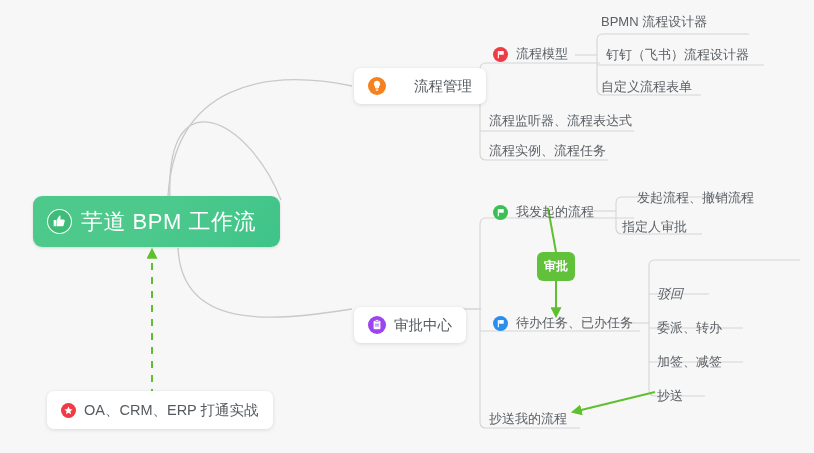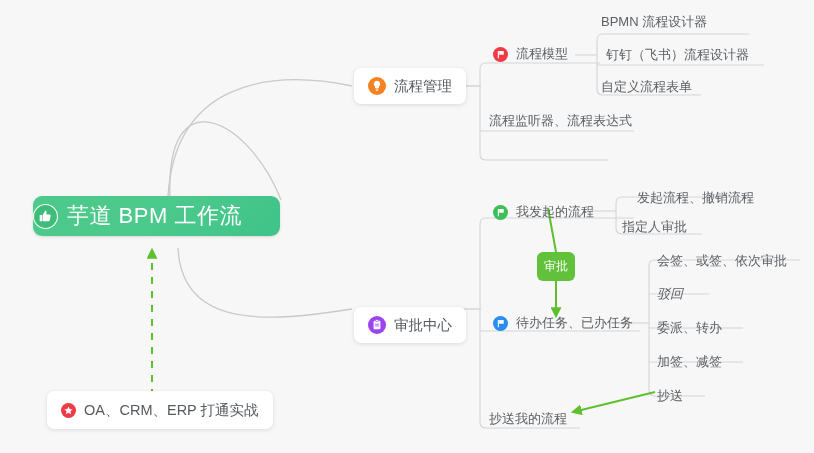--- a/index.html
+++ b/index.html
@@ -21,27 +21,27 @@
     width: 814px; height: 453px;
     pointer-events: none;
   }
 
   
   .root-node {
     position: absolute;
     left: 33px;
     top: 196px;
     width: 247px;
-    height: 40px;
+    height: 51px;
     border-radius: 9px;
     background: linear-gradient(135deg, #4dc98a 0%, #4cc98c 50%, #3fc389 100%);
     box-shadow: 0 1px 3px rgba(0,0,0,0.13);
     display: flex;
     align-items: center;
-    padding-left: 0;
+    padding-left: 14px;
     box-sizing: border-box;
   }
   .root-label {
     color: #ffffff;
     font-size: 22px;
     letter-spacing: 0.5px;
     margin-left: 9px;
     white-space: nowrap;
   }
 
@@ -82,20 +82,21 @@
     position: absolute;
     left: 537px;
     top: 252px;
     width: 38px;
     height: 29px;
     border-radius: 6px;
     background: #61c13b;
     display: flex;
     align-items: center;
     justify-content: center;
+    font-weight: bold;
   }
   .callout span {
     color: #ffffff;
     font-size: 12px;
     white-space: nowrap;
   }
 
   
   .badge {
     width: 18px;
@@ -188,21 +189,21 @@
     <span class="badge badge-sm badge-red">
       <svg width="15" height="15" viewBox="0 0 20 20">
         <circle cx="10" cy="10" r="9" fill="#ef3b46"></circle>
         <path d="M10 4.6 L11.6 8.1 L15.4 8.5 L12.6 11.1 L13.4 14.9 L10 13.0
                  L6.6 14.9 L7.4 11.1 L4.6 8.5 L8.4 8.1 Z" fill="#ffffff"></path>
       </svg>
     </span>
     <span class="card-label">OA、CRM、ERP 打通实战</span>
   </div>
 
-  <div class="card-node" style="left:354px; top:68px;">
+  <div class="card-node" style="left:354px; top:68px;gap:20px;">
     <span class="badge badge-orange">
       <svg width="18" height="18" viewBox="0 0 20 20">
         <circle cx="10" cy="10" r="9" fill="#f58220"></circle>
         <path d="M10 4.2 A3.6 3.6 0 0 0 7.8 10.6 L7.8 12.1 L12.2 12.1 L12.2 10.6
                  A3.6 3.6 0 0 0 10 4.2 Z" fill="#ffffff"></path>
         <rect x="8.3" y="12.9" width="3.4" height="1.1" rx="0.5" fill="#ffffff"></rect>
         <rect x="8.7" y="14.6" width="2.6" height="1.0" rx="0.5" fill="#ffffff"></rect>
       </svg>
     </span>
     <span class="card-label">流程管理</span>
@@ -228,20 +229,23 @@
   </div>
 
   <div class="text-node" style="left:606px; top:44px;">
     <span class="tn-label">钉钉（飞书）流程设计器</span>
   </div>
 
   <div class="text-node" style="left:489px; top:110px;">
     <span class="tn-label">流程监听器、流程表达式</span>
   </div>
 
+  <div class="text-node" style="left:489px; top:140px;">
+    <span class="tn-label">流程实例、流程任务</span>
+  </div>
 
   <div class="card-node" style="left:354px; top:307px;">
     <span class="badge badge-purple">
       <svg width="18" height="18" viewBox="0 0 20 20">
         <circle cx="10" cy="10" r="9" fill="#9b45f0"></circle>
         <rect x="6.2" y="5.2" width="7.6" height="9.6" rx="1.1" fill="#ffffff"></rect>
         <rect x="8.1" y="4.1" width="3.8" height="2.0" rx="0.9" fill="#ffffff" stroke="#9b45f0" stroke-width="0.7"></rect>
         <rect x="7.6" y="8.6" width="4.8" height="0.9" fill="#9b45f0"></rect>
         <rect x="7.6" y="10.6" width="4.8" height="0.9" fill="#9b45f0"></rect>
       </svg>
@@ -272,23 +276,20 @@
     <span class="badge badge-sm badge-blue">
       <svg width="15" height="15" viewBox="0 0 20 20">
         <circle cx="10" cy="10" r="9" fill="#2a8ef0"></circle>
         <rect x="6.4" y="5.2" width="1.5" height="9.8" rx="0.5" fill="#ffffff"></rect>
         <path d="M8.2 5.4 L14.3 5.4 L14.3 10.3 L8.2 10.3 Z" fill="#ffffff"></path>
       </svg>
     </span>
     <span class="tn-label">待办任务、已办任务</span>
   </div>
 
-  <div class="text-node" style="left:657px; top:250px;">
-    <span class="tn-label">会签、或签、依次审批</span>
-  </div>
 
   <div class="text-node" style="left:657px; top:283px;font-style:italic;">
     <span class="tn-label">驳回</span>
   </div>
 
   <div class="text-node" style="left:657px; top:317px;">
     <span class="tn-label">委派、转办</span>
   </div>
 
   <div class="text-node" style="left:657px; top:351px;">

